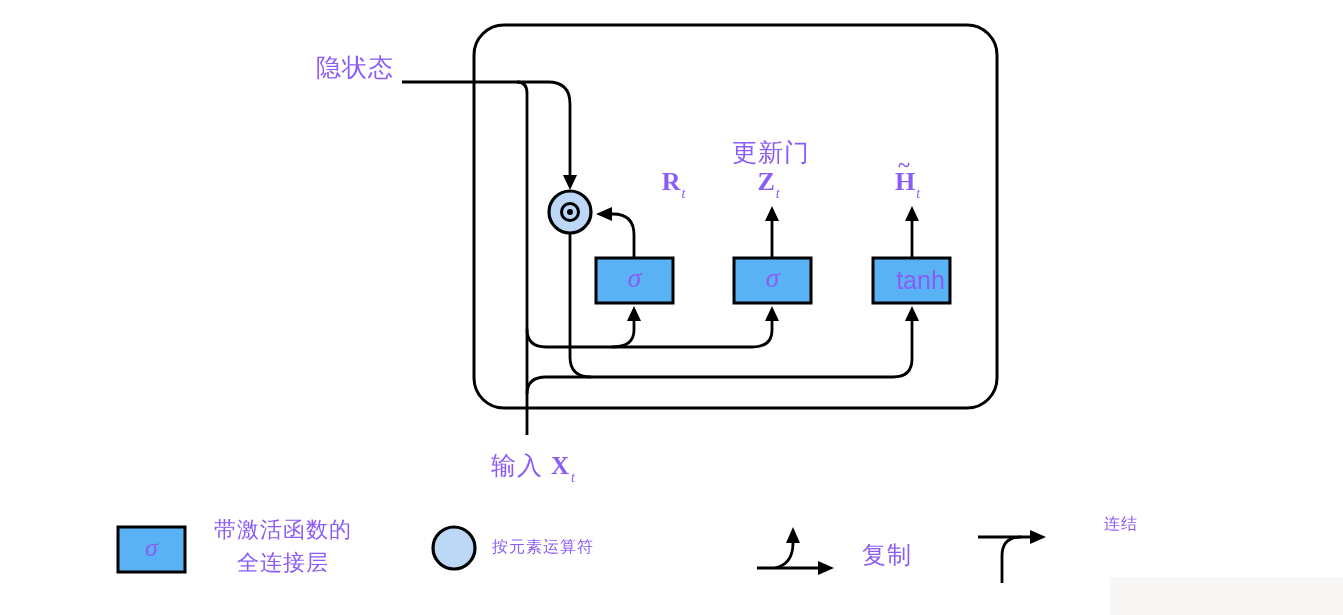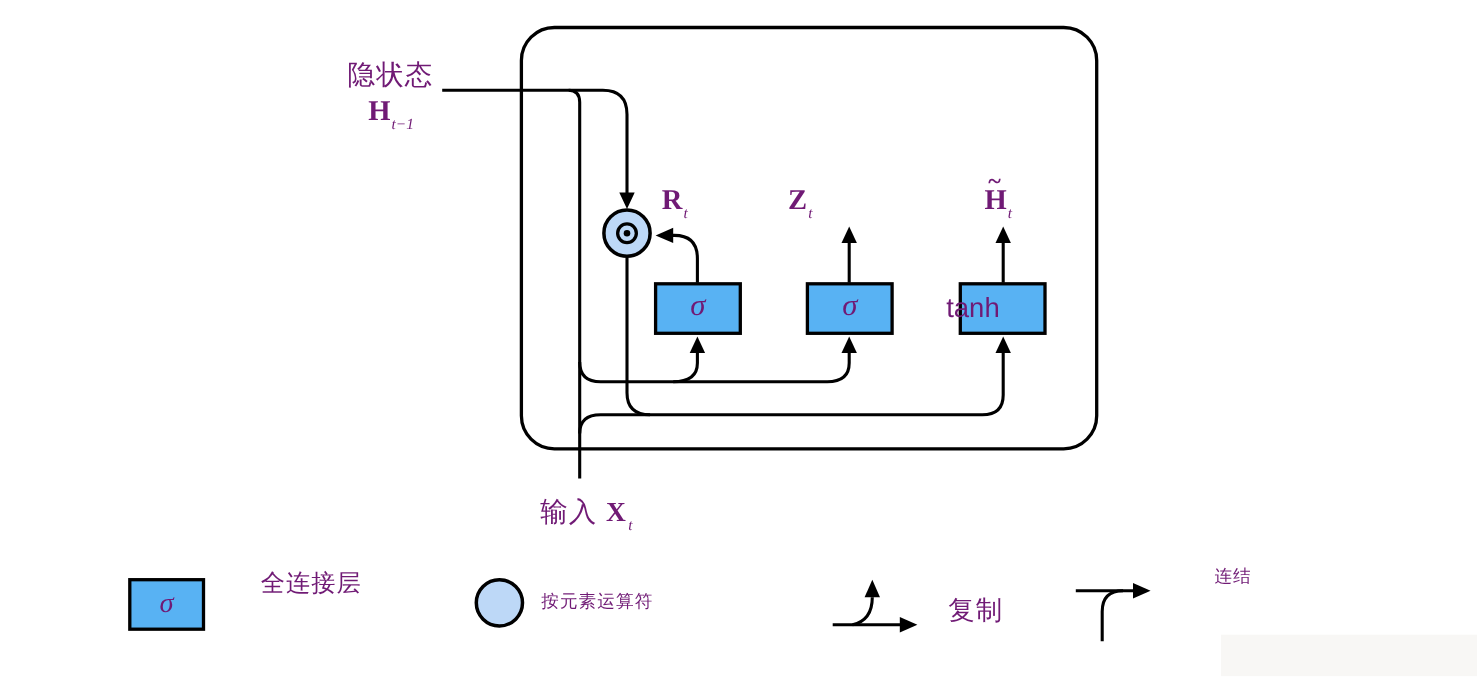--- a/index.html
+++ b/index.html
@@ -1,21 +1,21 @@
 <!DOCTYPE html>
 <html><head>
 <meta charset="utf-8">
 <style>
   html,body{margin:0;padding:0;background:#fff;}
   #stage{
     position:relative;
     width:1343px;height:615px;
     background:#ffffff;
     font-family:"Liberation Sans",sans-serif;
-    color:#701a75;
+    color:#8b5cf6;
     overflow:hidden;
   }
   #wires{position:absolute;left:0;top:0;width:1343px;height:615px;}
   .lbl{position:absolute;white-space:nowrap;}
   .cn{font-size:25px;letter-spacing:1px;}
   .cn-sm{font-size:16px;letter-spacing:1px;}
   .ctr{text-align:center;}
   .math{font-family:"Liberation Serif","DejaVu Serif",serif;font-weight:bold;font-size:26px;}
   .math sub{font-family:"Liberation Serif","DejaVu Serif",serif;font-weight:normal;font-style:italic;
             font-size:14px;position:relative;top:2px;left:1px;}
@@ -90,36 +90,37 @@
     </g>
 
     <g fill="none" stroke="#000" stroke-width="2.8">
       <path d="M 978 537 L 1031 537"></path>
       <path d="M 1002 583 L 1002 556 Q 1002 537 1021 537"></path>
     </g>
     <polygon fill="#000" points="1046,537 1030,530 1030,544"></polygon>
   </svg>
 
   <div class="lbl cn ctr" style="left:290px;top:51px;width:130px;">隐状态</div>
-  <div class="lbl math ctr" style="left:290px;top:86px;width:130px;"><span>H</span><sub>t−1</sub></div>
 
-  <div class="lbl math ctr" style="left:568px;top:167px;width:90px;"><span>R</span><sub>t</sub></div>
+  <div class="lbl math ctr" style="left:628px;top:167px;width:90px;"><span>R</span><sub>t</sub></div>
 
-  <div class="lbl math ctr" style="left:682px;top:167px;width:90px;"><span>Z</span><sub>t</sub></div>
+  <div class="lbl cn ctr" style="left:711px;top:136px;width:120px;">更新门</div>
+  <div class="lbl math ctr" style="left:723px;top:167px;width:90px;"><span>Z</span><sub>t</sub></div>
 
   <div class="lbl math ctr" style="left:862px;top:167px;width:90px;"><span class="has-tilde"><span>H</span><span class="tilde">~</span></span><sub>t</sub></div>
 
   <div class="lbl act ctr" style="left:596px;top:262px;width:77px;">σ</div>
   <div class="lbl act ctr" style="left:734px;top:262px;width:77px;">σ</div>
-  <div class="lbl act act-tanh ctr" style="left:837px;top:266px;width:95px;">tanh</div>
+  <div class="lbl act act-tanh ctr" style="left:873px;top:266px;width:95px;">tanh</div>
 
   <div class="lbl cn ctr" style="left:468px;top:449px;width:130px;"><span>输入</span>&nbsp;<span class="math" style="font-size:25px;margin-top:24px;"><span>X</span><sub>t</sub></span></div>
 
   <div class="lbl act ctr" style="left:118px;top:533px;width:67px;font-size:26px;">σ</div>
   <div class="lbl legend-fc-label ctr" style="left:203px;top:513px;width:160px;">
+      <div>带激活函数的</div>
       <div>全连接层</div>
     </div>
 
   <div class="lbl cn-sm" style="left:492px;top:537px;">按元素运算符</div>
 
   <div class="lbl cn-sm" style="left:862px;top:539px;font-size:24px;font-family:Liberation Serif, serif;">复制</div>
 
   <div class="lbl cn-sm" style="left:1104px;top:514px;">连结</div>
 
 </div>

